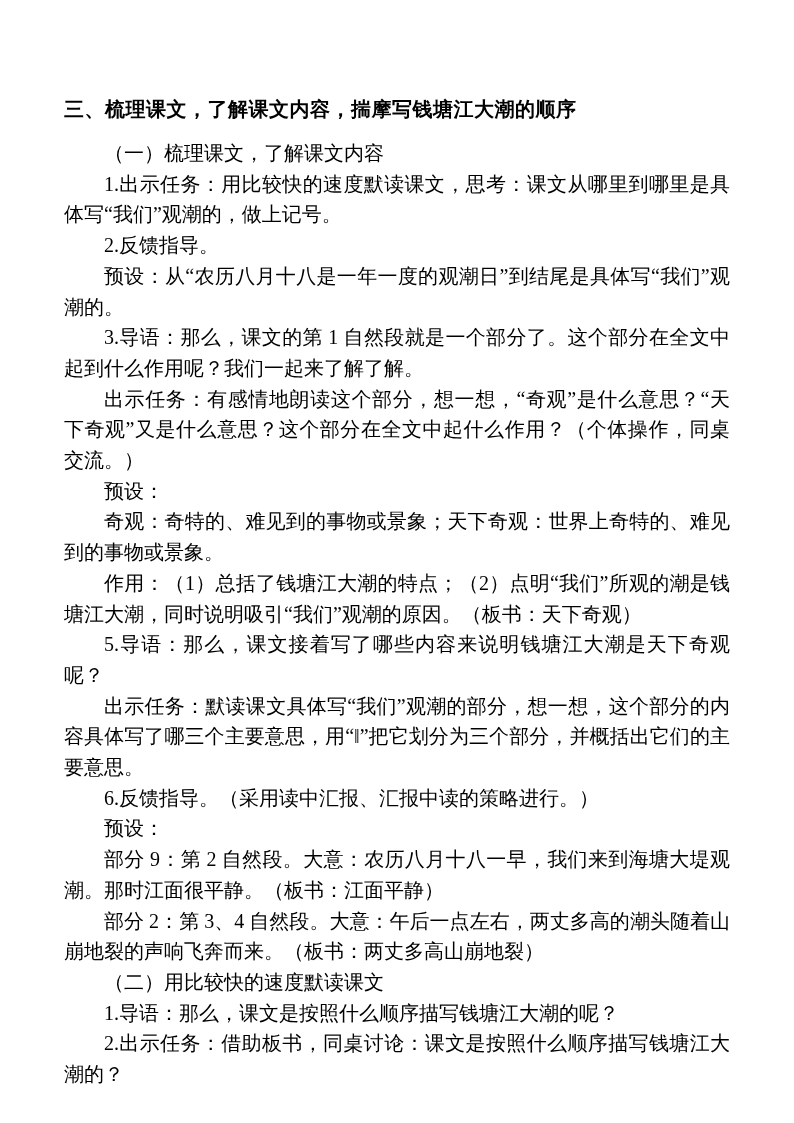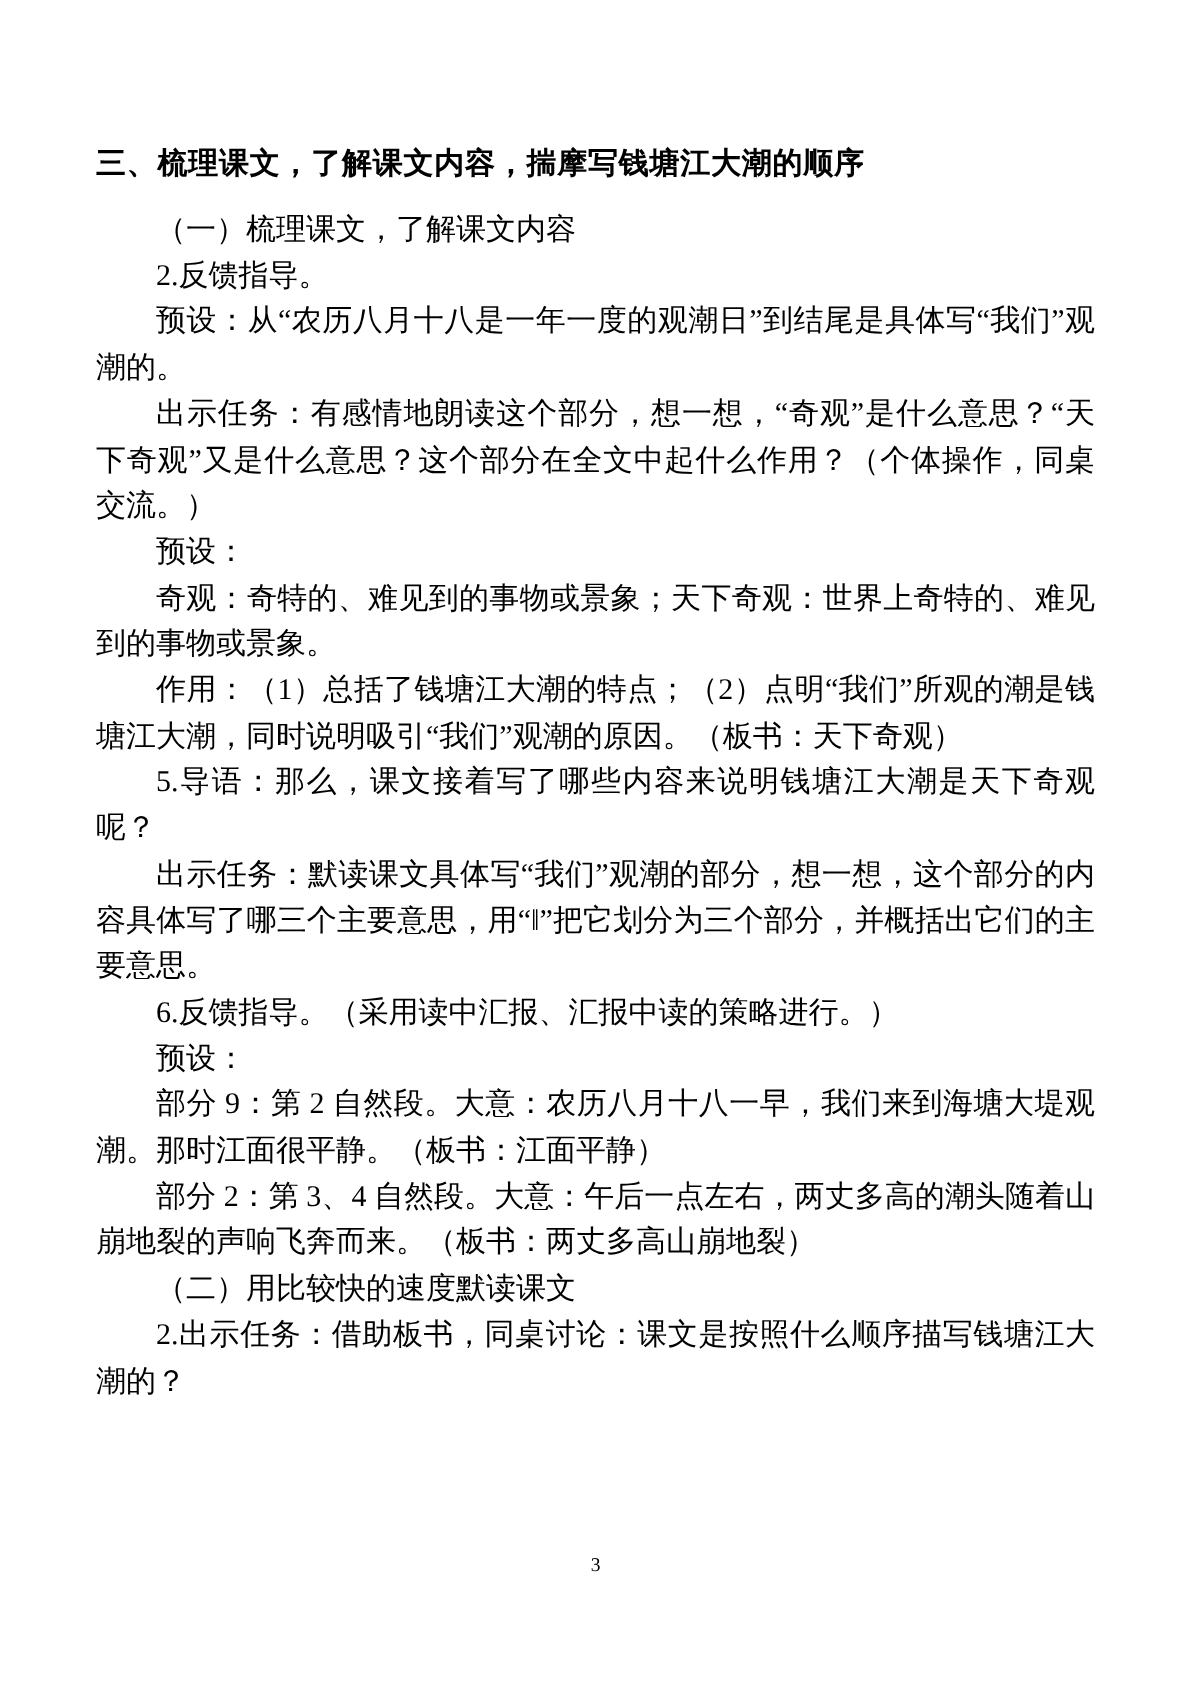--- a/index.html
+++ b/index.html
@@ -50,30 +50,33 @@
   }
 </style>
 </head>
 <body>
 
 <div class="page">
   <div class="content">
     <h2 class="doc-heading">三、梳理课文，了解课文内容，揣摩写钱塘江大潮的顺序</h2>
     <div>
         <p class="para">（一）梳理课文，了解课文内容</p>
+        <p class="para">1.出示任务：用比较快的速度默读课文，思考：课文从哪里到哪里是具体写“我们”观潮的，做上记号。</p>
         <p class="para">2.反馈指导。</p>
         <p class="para">预设：从“农历八月十八是一年一度的观潮日”到结尾是具体写“我们”观潮的。</p>
+        <p class="para">3.导语：那么，课文的第 1 自然段就是一个部分了。这个部分在全文中起到什么作用呢？我们一起来了解了解。</p>
         <p class="para">出示任务：有感情地朗读这个部分，想一想，“奇观”是什么意思？“天下奇观”又是什么意思？这个部分在全文中起什么作用？（个体操作，同桌交流。）</p>
         <p class="para">预设：</p>
         <p class="para">奇观：奇特的、难见到的事物或景象；天下奇观：世界上奇特的、难见到的事物或景象。</p>
         <p class="para">作用：（1）总括了钱塘江大潮的特点；（2）点明“我们”所观的潮是钱塘江大潮，同时说明吸引“我们”观潮的原因。（板书：天下奇观）</p>
         <p class="para">5.导语：那么，课文接着写了哪些内容来说明钱塘江大潮是天下奇观呢？</p>
         <p class="para">出示任务：默读课文具体写“我们”观潮的部分，想一想，这个部分的内容具体写了哪三个主要意思，用“‖”把它划分为三个部分，并概括出它们的主要意思。</p>
         <p class="para">6.反馈指导。（采用读中汇报、汇报中读的策略进行。）</p>
         <p class="para">预设：</p>
         <p class="para">部分 9：第 2 自然段。大意：农历八月十八一早，我们来到海塘大堤观潮。那时江面很平静。（板书：江面平静）</p>
         <p class="para">部分 2：第 3、4 自然段。大意：午后一点左右，两丈多高的潮头随着山崩地裂的声响飞奔而来。（板书：两丈多高山崩地裂）</p>
         <p class="para">（二）用比较快的速度默读课文</p>
+        <p class="para">1.导语：那么，课文是按照什么顺序描写钱塘江大潮的呢？</p>
         <p class="para">2.出示任务：借助板书，同桌讨论：课文是按照什么顺序描写钱塘江大潮的？</p>
       </div>
   </div>
   <div class="page-number">3</div>
 </div>
 
 </body></html>

